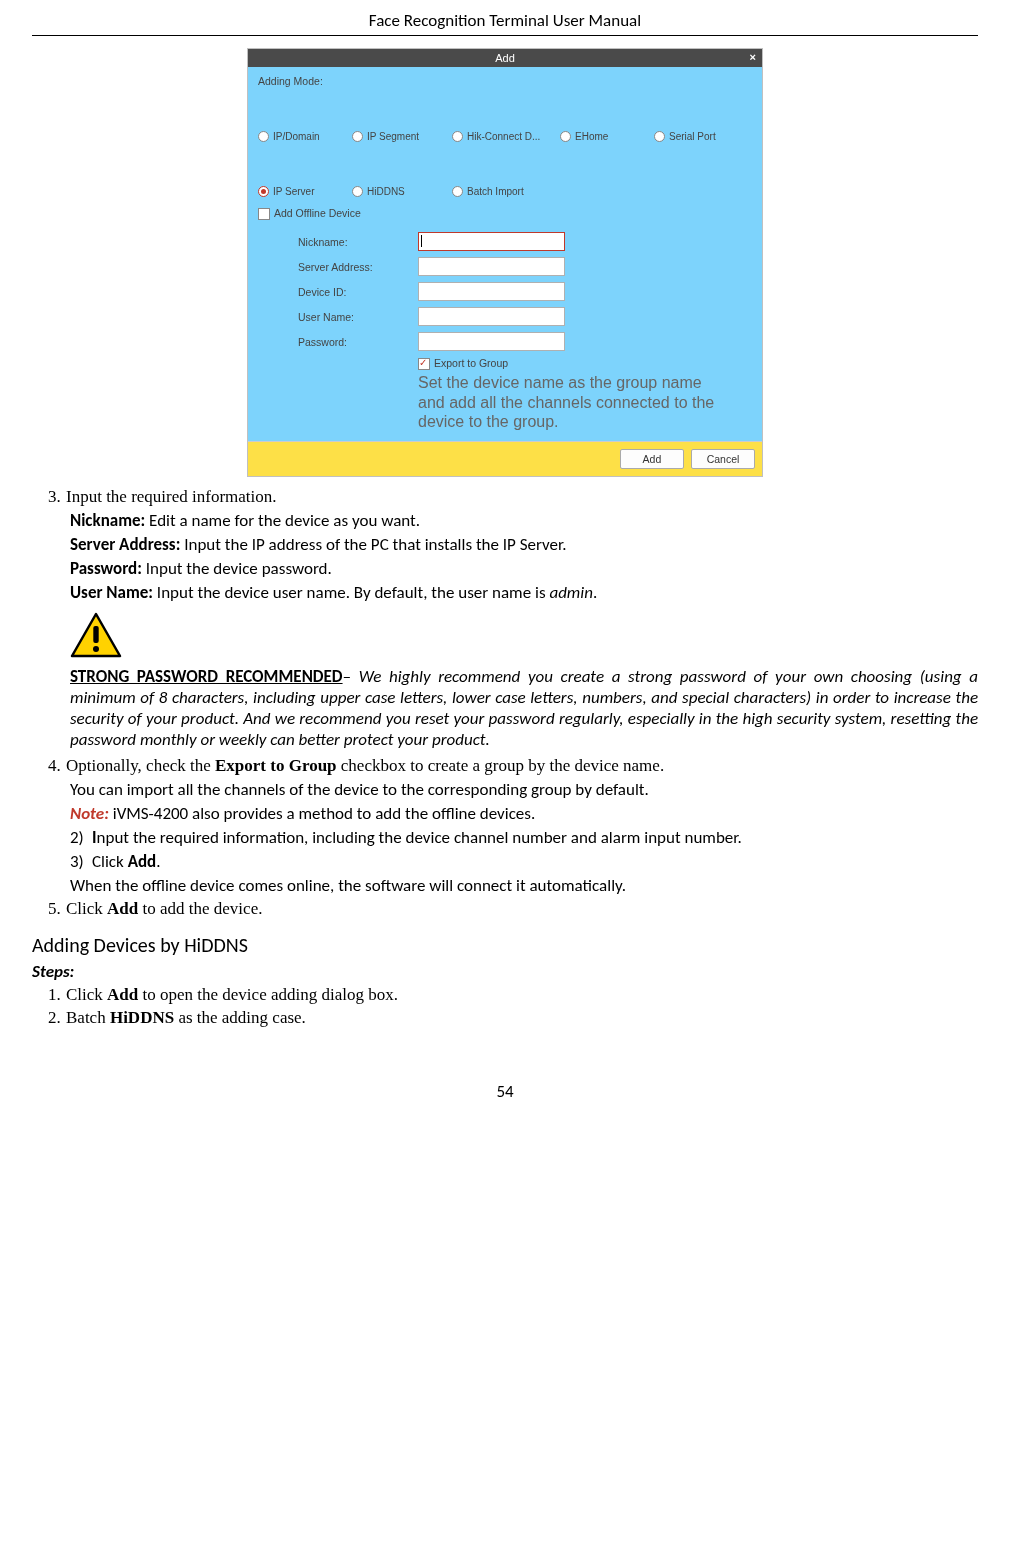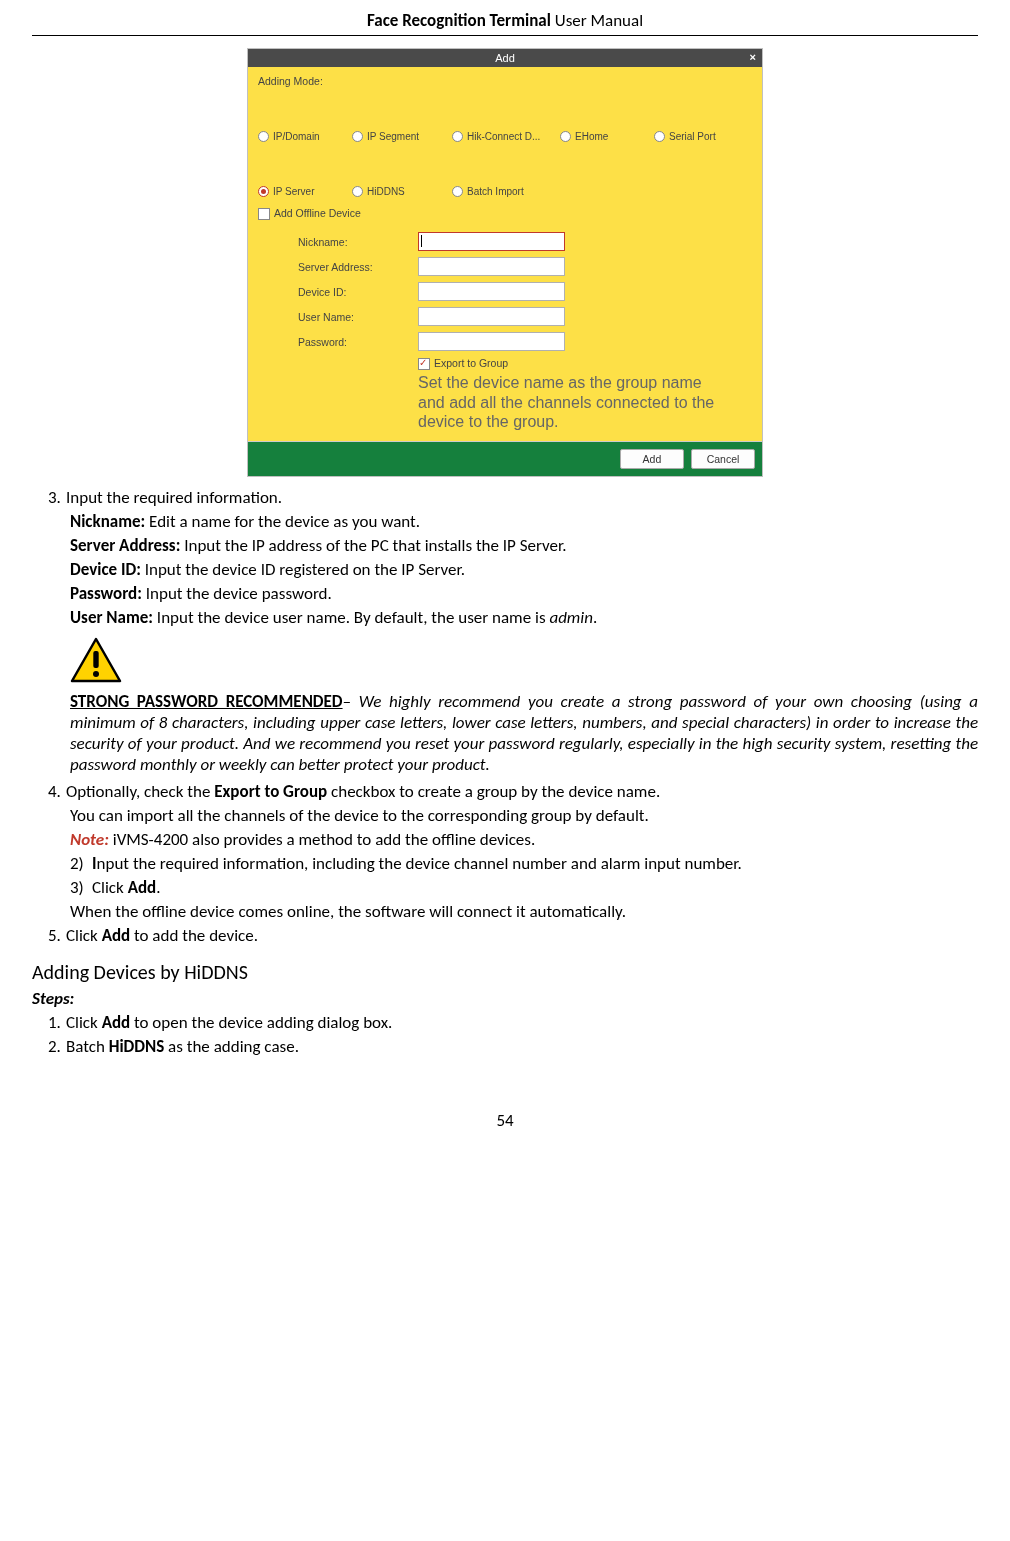--- a/index.html
+++ b/index.html
@@ -13,21 +13,21 @@
   }
   .page {
     padding: 10px 32px 20px 32px;
   }
   .header-row {
     text-align: center;
     border-bottom: 1.5px solid #000;
     padding-bottom: 4px;
     margin-bottom: 12px;
   }
-  .header-row .bold { font-weight: bold; text-align: center; }
+  .header-row .bold { font-weight: normal; text-align: center; }
   .footer {
     text-align: center;
     font-size: 17px;
     margin-top: 53px;
   }
   
   .dialog {
     width: 514px;
     margin: 0 auto 10px auto;
     border: 1px solid #c0c0c0;
@@ -45,21 +45,21 @@
     font-size: 11px;
   }
   .dialog-close {
     position: absolute;
     right: 6px;
     top: 2px;
     color: #fff;
     font-weight: bold;
   }
   .dialog-body {
-    background: #fde047;
+    background: #7dd3fc;
     padding: 8px 10px 10px 10px;
     min-height: 300px;
   }
   .radio-row, .radio-row2 {
     display: flex;
     gap: 0;
     margin-bottom: 6px;
     align-items: flex-end;
     margin-top: 44px;
   }
@@ -147,41 +147,41 @@
     margin-bottom: 3px;
   }
   .note-text {
     padding-left: 160px;
     font-size: 16px;
     color: #666;
     max-width: 310px;
     line-height: 1.2;
   }
   .dialog-footer {
-    background: #15803d;
+    background: #fde047;
     border-top: 1px solid #ccc;
     padding: 7px;
     text-align: right;
   }
   .dlg-btn {
     display: inline-block;
     width: 62px;
     padding: 3px 0;
     font-size: 10.5px;
     text-align: center;
     border: 1px solid #aaa;
     background: #fdfdfd;
     margin-left: 4px;
     border-radius: 2px;
   }
   .indent {
     padding-left: 38px;
     margin: 3px 0;
   }
-  .line { margin: 3px 0; }
+  .line { margin: 3px 0; font-family: Liberation Serif, serif; }
   .bold { font-weight: bold; }
   .italic { font-style: italic; }
   .red-bold-italic { color: #c0392b; font-weight: bold; font-style: italic; }
   .underline { text-decoration: underline; }
   .h2 {
     font-weight: normal;
     font-size: 20px;
     margin-top: 14px;
     margin-bottom: 4px;
   }
@@ -281,21 +281,20 @@
     <div class="dialog-footer">
       <span class="dlg-btn">Add</span>
       <span class="dlg-btn">Cancel</span>
     </div>
   </div>
 
   
   <div class="line"><span style="display:inline-block;width:18px;margin-left:16px">3.</span><span>Input the required information.</span></div>
   <div class="indent"><span class="bold">Nickname:</span><span> Edit a name for the device as you want.</span></div>
   <div class="indent"><span class="bold">Server Address:</span><span> Input the IP address of the PC that installs the IP Server.</span></div>
-  <div class="indent"><span class="bold">Device ID:</span><span> Input the device ID registered on the IP Server.</span></div>
   <div class="indent"><span class="bold">Password:</span><span> Input the device password.</span></div>
   <div class="indent"><span class="bold">User Name:</span><span> Input the device user name. By default, the user name is </span><span class="italic">admin</span><span>.</span></div>
 
   
   <svg class="warn-icon" viewBox="0 0 52 46">
     <polygon points="26,2 50,44 2,44" fill="#ffd200" stroke="#000" stroke-width="2.5" stroke-linejoin="round"></polygon>
     <rect x="23.3" y="14" width="5.4" height="17" rx="2" fill="#000"></rect>
     <circle cx="26" cy="37" r="3" fill="#000"></circle>
   </svg>
 

